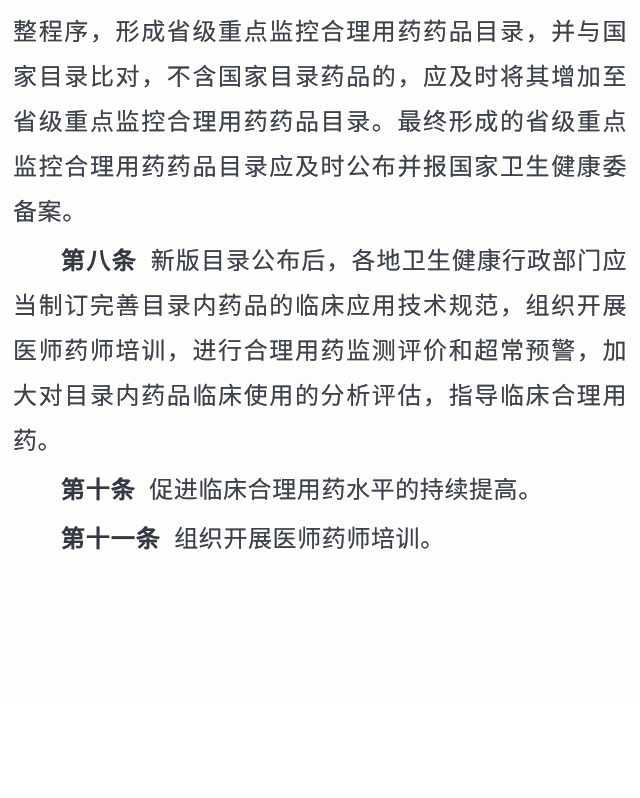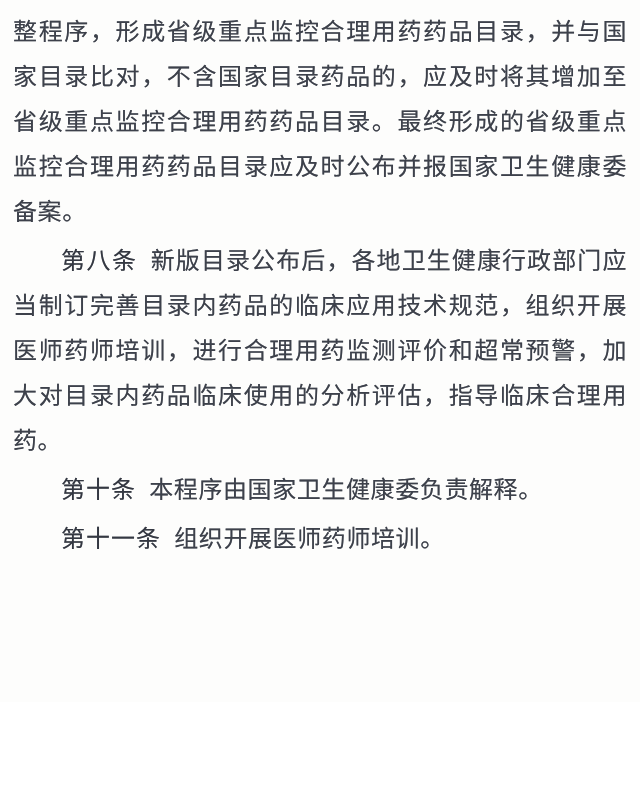--- a/index.html
+++ b/index.html
@@ -26,33 +26,33 @@
     text-align: justify;
     text-justify: inter-ideograph;
     color: #3d414b;
     
     text-shadow: 0 0 0.4px rgba(61,65,75,0.55);
   }
   .para.indent {
     text-indent: 2em;
   }
   .article-no {
-    font-weight: normal;
+    font-weight: bold;
     color: #343842;
     margin-right: 0.55em;
     letter-spacing: 1px;
   }
 </style>
 </head>
 <body>
 
 <div class="page">
 
   <p class="para"><span>整程序，形成省级重点监控合理用药药品目录，并与国家目录比对，不含国家目录药品的，应及时将其增加至省级重点监控合理用药药品目录。最终形成的省级重点监控合理用药药品目录应及时公布并报国家卫生健康委备案。</span></p>
 
   <p class="para indent"><span class="article-no">第八条</span><span>新版目录公布后，各地卫生健康行政部门应当制订完善目录内药品的临床应用技术规范，组织开展医师药师培训，进行合理用药监测评价和超常预警，加大对目录内药品临床使用的分析评估，指导临床合理用药。</span></p>
 
 
-  <p class="para indent"><span class="article-no">第十条</span><span>本程序由国家卫生健康委负责解释。</span></p>
+  <p class="para indent"><span class="article-no">第十条</span><span>促进临床合理用药水平的持续提高。</span></p>
 
   <p class="para indent"><span class="article-no">第十一条</span><span>组织开展医师药师培训。</span></p>
 
 </div>
 
 </body></html>

